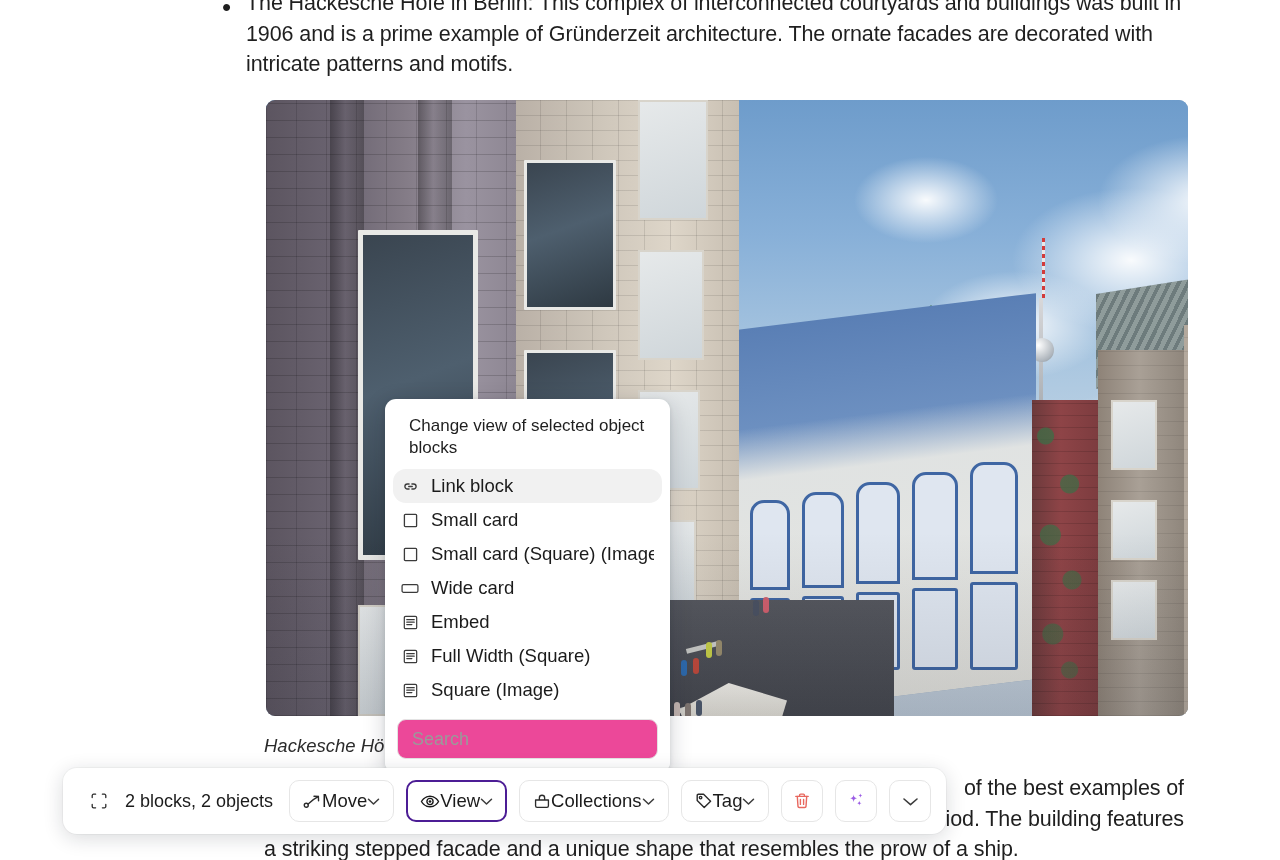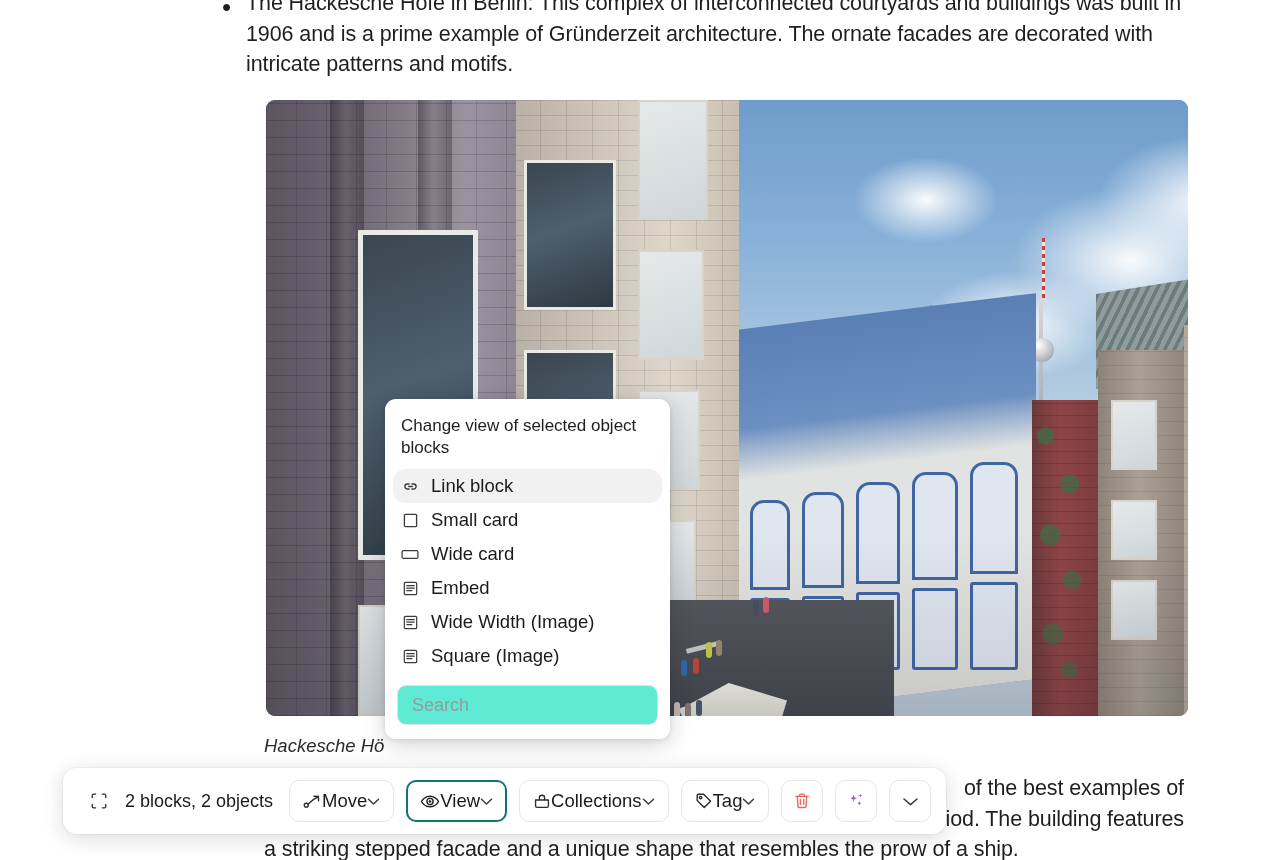--- a/index.html
+++ b/index.html
@@ -267,21 +267,21 @@
     border-radius: 11px;
     box-shadow: 0 5px 22px rgba(20,26,40,.20), 0 1px 4px rgba(20,26,40,.10);
     padding: 0 0 0 0;
     z-index: 40;
     overflow: hidden;
   }
   .menu-header {
     font-size: 17px;
     line-height: 22px;
     color: #1f1f1f;
-    padding: 16px 16px 8px 16px;
+    padding: 16px 16px 8px 24px;
   }
   .menu-list {
     padding: 2px 8px 6px 8px;
   }
   .menu-item {
     display: flex;
     align-items: center;
     gap: 12px;
     height: 34px;
     padding: 0 8px;
@@ -306,21 +306,21 @@
     background: #fff;
   }
   .menu-search {
     width: 100%;
     height: 40px;
     border: 1px solid #e3e3e3;
     border-radius: 9px;
     font-size: 18px;
     padding: 4px 14px;
     color: #1b1b1b;
-    background: #5eead4;
+    background: #ec4899;
     outline: none;
     font-family: "Liberation Sans", sans-serif;
   }
   .menu-search::placeholder { color: #9a9a9a; }
 
   
   .toolbar {
     position: absolute;
     left: 63px;
     top: 768px;
@@ -347,21 +347,21 @@
     border: 1px solid #e6e6e6;
     border-radius: 10px;
     background: #fff;
     font-size: 18.5px;
     color: #1b1b1b;
     white-space: nowrap;
     cursor: default;
     font-family: "Liberation Sans", sans-serif;
   }
   .tb-btn.active {
-    border: 2px solid #0f766e;
+    border: 2px solid #4c1d95;
     padding: 0 12px;
   }
   .tb-icon-btn {
     width: 42px; height: 42px;
     border: 1px solid #e6e6e6;
     border-radius: 10px;
     background: #fff;
     display: flex; align-items: center; justify-content: center;
     cursor: default;
   }
@@ -484,20 +484,28 @@
 
       <div class="menu-item">
         <span class="mi-icon">
           <svg width="15" height="15" viewBox="0 0 16 16" fill="none" stroke="#3b3b3b" stroke-width="1.4">
             <rect x="1.5" y="1.5" width="13" height="13" rx="1"></rect>
           </svg>
         </span>
         <span class="mi-label">Small card</span>
       </div>
 
+      <div class="menu-item">
+        <span class="mi-icon">
+          <svg width="15" height="15" viewBox="0 0 16 16" fill="none" stroke="#3b3b3b" stroke-width="1.4">
+            <rect x="1.5" y="1.5" width="13" height="13" rx="1"></rect>
+          </svg>
+        </span>
+        <span class="mi-label">Small card (Square) (Image</span>
+      </div>
 
       <div class="menu-item">
         <span class="mi-icon">
           <svg width="18" height="14" viewBox="0 0 20 14" fill="none" stroke="#3b3b3b" stroke-width="1.4">
             <rect x="1.2" y="3.2" width="17.6" height="8.6" rx="1.6"></rect>
           </svg>
         </span>
         <span class="mi-label">Wide card</span>
       </div>
 
@@ -511,21 +519,21 @@
         <span class="mi-label">Embed</span>
       </div>
 
       <div class="menu-item">
         <span class="mi-icon">
           <svg width="15" height="15" viewBox="0 0 16 16" fill="none" stroke="#3b3b3b" stroke-width="1.3">
             <rect x="1.4" y="1.4" width="13.2" height="13.2" rx="1.4"></rect>
             <path d="M4 5h8M4 7.6h8M4 10.2h5.5" stroke-width="1.25" stroke-linecap="round"></path>
           </svg>
         </span>
-        <span class="mi-label">Wide Width (Image)</span>
+        <span class="mi-label">Full Width (Square)</span>
       </div>
 
       <div class="menu-item">
         <span class="mi-icon">
           <svg width="15" height="15" viewBox="0 0 16 16" fill="none" stroke="#3b3b3b" stroke-width="1.3">
             <rect x="1.4" y="1.4" width="13.2" height="13.2" rx="1.4"></rect>
             <path d="M4 5h8M4 7.6h8M4 10.2h5.5" stroke-width="1.25" stroke-linecap="round"></path>
           </svg>
         </span>
         <span class="mi-label">Square (Image)</span>

